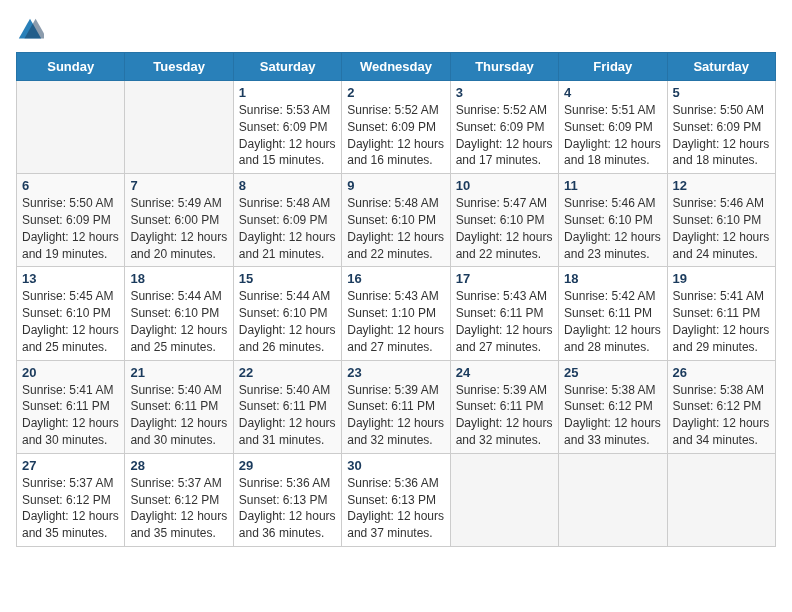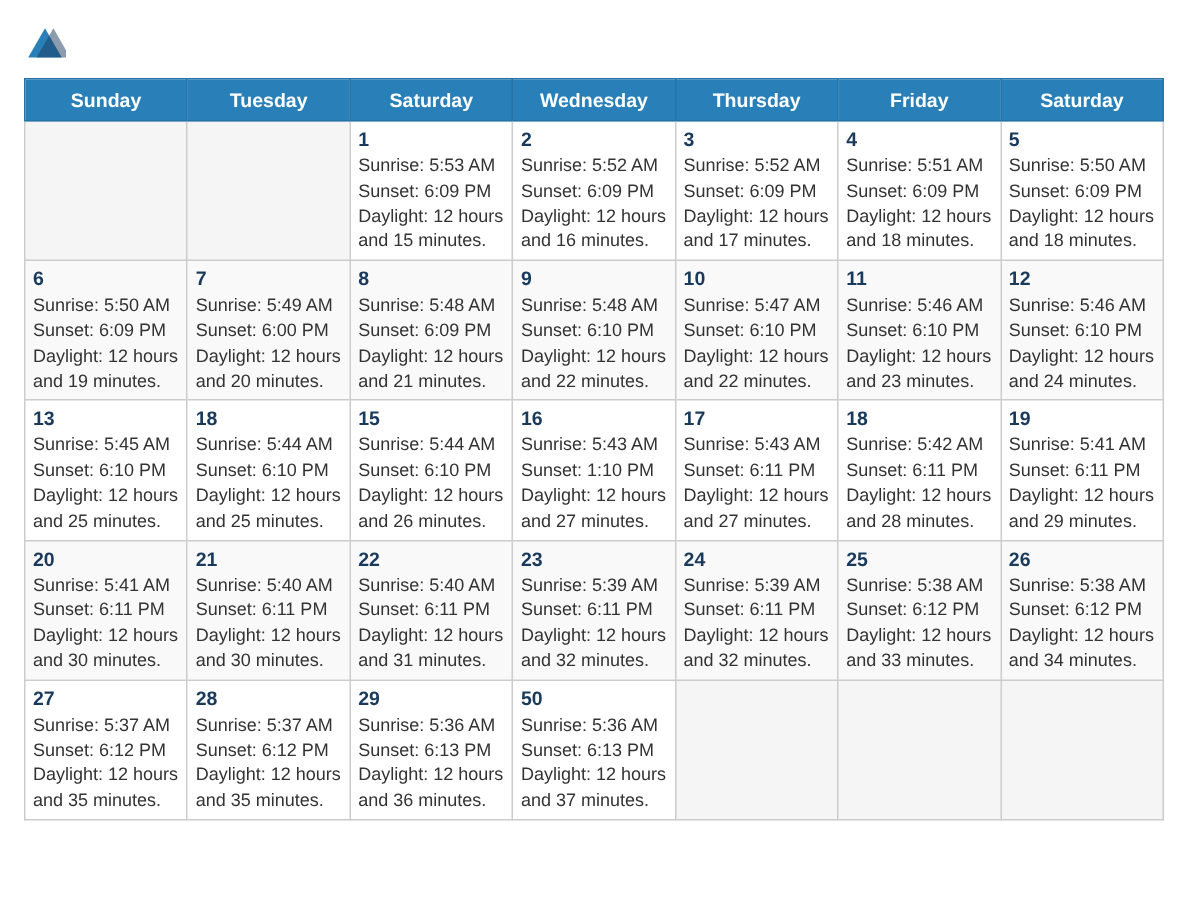--- a/index.html
+++ b/index.html
@@ -296,21 +296,21 @@
 Sunset: 6:12 PM
 Daylight: 12 hours and 35 minutes.</div>
         </td>
         <td>
           <div class="day-number">29</div>
           <div class="day-info">Sunrise: 5:36 AM
 Sunset: 6:13 PM
 Daylight: 12 hours and 36 minutes.</div>
         </td>
         <td>
-          <div class="day-number">50</div>
+          <div class="day-number">30</div>
           <div class="day-info">Sunrise: 5:36 AM
 Sunset: 6:13 PM
 Daylight: 12 hours and 37 minutes.</div>
         </td>
         <td class="empty-cell"></td>
         <td class="empty-cell"></td>
         <td class="empty-cell"></td>
       </tr>
     </tbody>
 </table>

